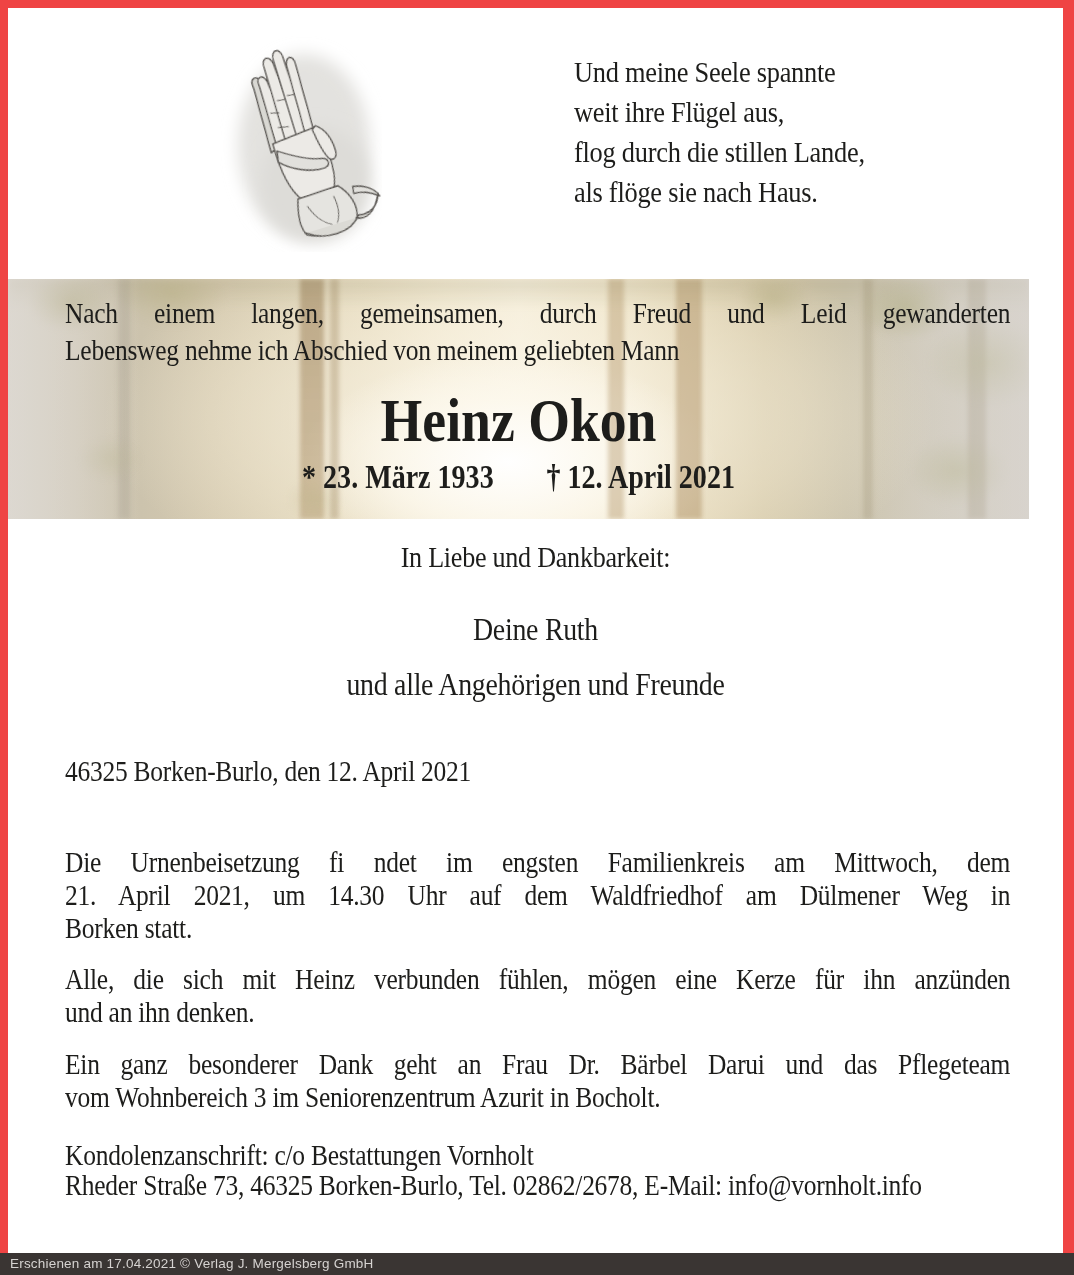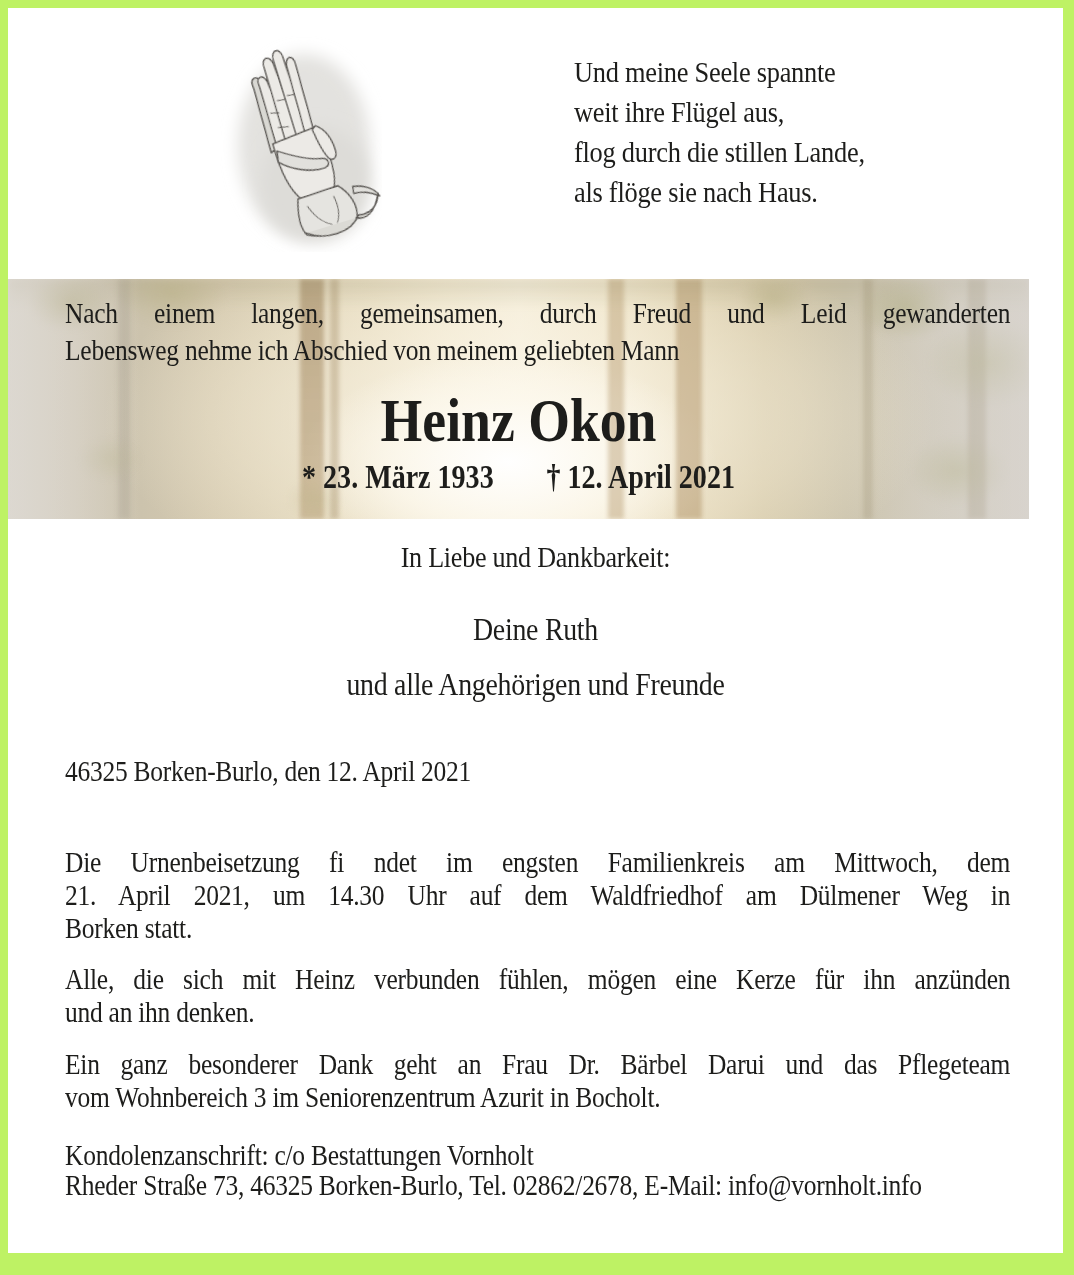--- a/index.html
+++ b/index.html
@@ -1,19 +1,19 @@
 <!DOCTYPE html>
 <html lang="de"><head>
 <meta charset="utf-8">
 <style>
   html,body{margin:0;padding:0;background:#3a3533;}
   .page{
     position:relative;
     width:1074px;height:1275px;
-    background:#bef264;
+    background:#ef4444;
     font-family:"Liberation Serif", serif;
     overflow:hidden;
   }
   .content{
     position:absolute;left:8px;top:8px;
     width:1055px;height:1245px;
     background:#ffffff;
     color:#1d1d1b;
     overflow:hidden;
   }
@@ -212,13 +212,16 @@
       <div class="nline">vom Wohnbereich 3 im Seniorenzentrum Azurit in Bocholt.</div>
     </div>
 
     <div class="block para p4">
       <div class="nline">Kondolenzanschrift: c/o Bestattungen Vornholt</div>
       <div class="nline">Rheder Straße 73, 46325 Borken-Burlo, Tel. 02862/2678, E-Mail: info@vornholt.info</div>
     </div>
 
   </div>
 
+  <div class="footer">
+    <span>Erschienen am 17.04.2021 © Verlag J. Mergelsberg GmbH</span>
+  </div>
 </div>
 
 </body></html>

